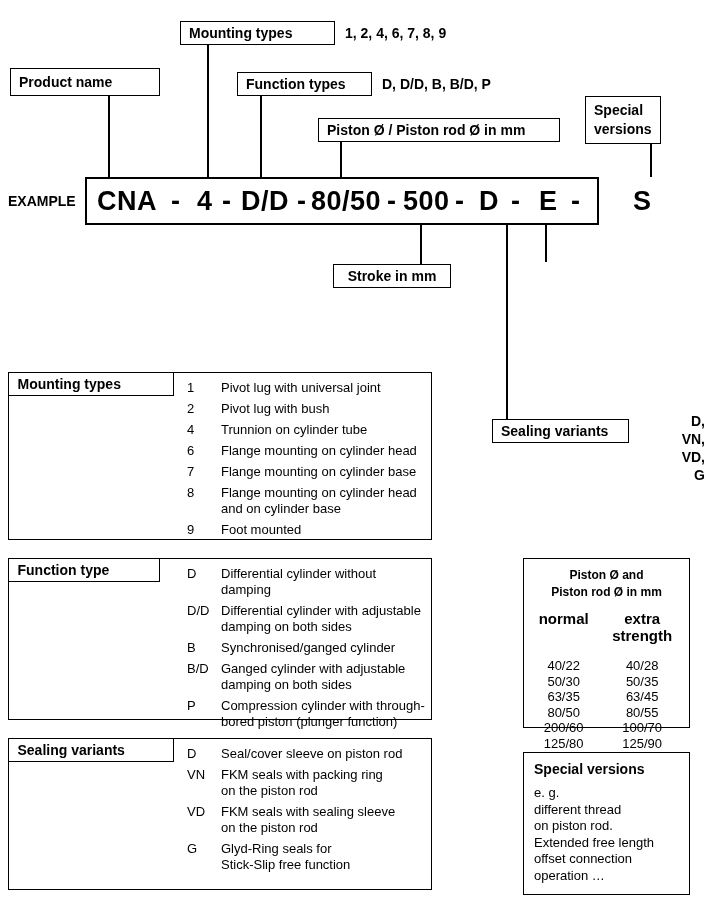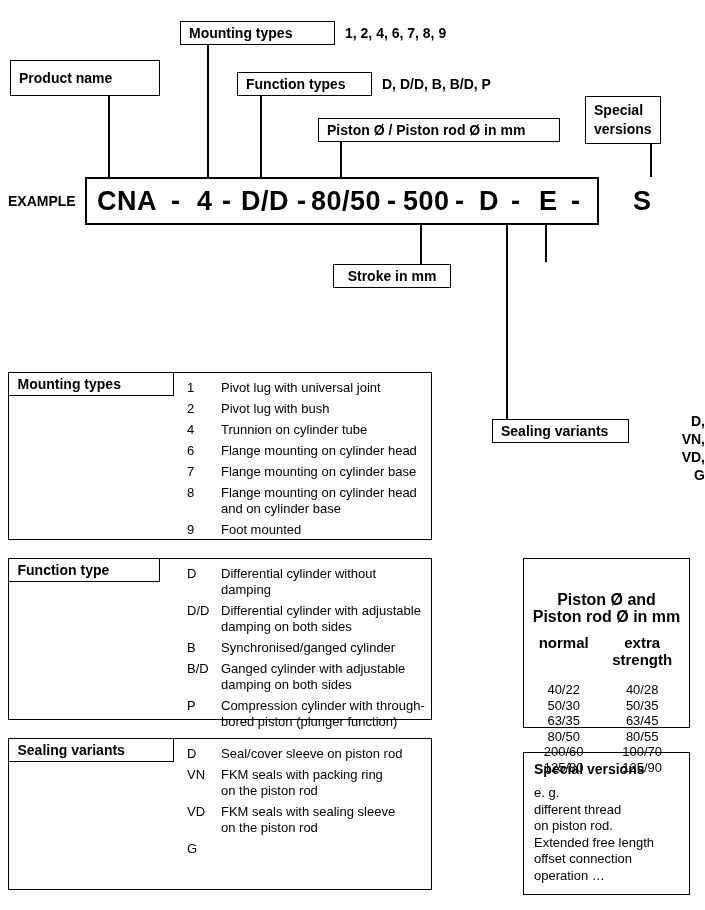--- a/index.html
+++ b/index.html
@@ -23,21 +23,21 @@
   .rows { position:absolute; left:178px; top:7px; right:4px; }
   .trow { display:flex; margin-bottom:5px; font-size:13px; line-height:16px; }
   .trow .rcode { width:34px; flex:none; }
   .trow .rdesc { flex:1; }
 
   .option-box { position:absolute; left:530px; top:262px; width:160px; height:124px; border:1.5px solid #000; padding:6px 9px; }
   .option-line { font-weight:bold; font-size:13.5px; line-height:17.5px; }
   .option-line.indent { margin-left:26px; }
 
   .piston-box { position:absolute; left:523px; top:558px; width:167px; height:170px; border:1.5px solid #000; padding:8px 4px 0 4px; text-align:center; }
-  .pb-title { font-weight:bold; font-size:16px; line-height:17px; margin-bottom:9px;margin-top:24px; }
+  .pb-title { font-weight:bold; font-size:12px; line-height:17px; margin-bottom:9px; }
   .pb-head { display:grid; grid-template-columns:1fr 1.2fr; font-weight:bold; font-size:15px; margin-bottom:14px; }
   .pb-row { display:grid; grid-template-columns:1fr 1.2fr; font-size:13px; line-height:15.5px; }
 
   .special-box { position:absolute; left:523px; top:752px; width:167px; height:143px; border:1.5px solid #000; padding:8px 10px; }
   .sb-title { font-weight:bold; font-size:14px; margin-bottom:8px; }
   .sb-text { font-size:13px; line-height:16.5px; }
 </style>
 </head>
 <body>
 
@@ -50,21 +50,21 @@
   <div class="vline" style="left:650px; top:144px; height:33px;"></div>
   <div class="vline" style="left:420px; top:225px; height:39px;"></div>
   <div class="vline" style="left:545px; top:225px; height:37px;"></div>
   <div class="vline" style="left:506px; top:225px; height:194px;"></div>
 
   <div class="box callout" style="left:180px; top:21px; width:155px; height:24px;">
     <span>Mounting types</span>
   </div>
   <div class="values" style="left:345px; top:24px;">1, 2, 4, 6, 7, 8, 9</div>
 
-  <div class="box callout" style="left:10px; top:60px; width:150px; height:36px;text-align:center;">
+  <div class="box callout" style="left:10px; top:68px; width:150px; height:28px;text-align:center;">
     <span>Product name</span>
   </div>
 
   <div class="box callout" style="left:237px; top:72px; width:135px; height:24px;">
     <span>Function types</span>
   </div>
   <div class="values" style="left:382px; top:75px;">D, D/D, B, B/D, P</div>
 
   <div class="box callout" style="left:318px; top:118px; width:242px; height:24px;">
     <span>Piston Ø / Piston rod Ø in mm</span>
@@ -181,20 +181,22 @@
           <span class="rdesc preline">FKM seals with packing ring
 on the piston rod</span>
         </div>
       <div class="trow">
           <span class="rcode">VD</span>
           <span class="rdesc preline">FKM seals with sealing sleeve
 on the piston rod</span>
         </div>
       <div class="trow">
           <span class="rcode">G</span>
+          <span class="rdesc preline">Glyd-Ring seals for
+Stick-Slip free function</span>
         </div>
     </div>
   </div>
 
   <div class="piston-box">
     <div class="pb-title preline">Piston Ø and
 Piston rod Ø in mm</div>
     <div class="pb-head">
       <span>normal</span>
       <span>extra strength</span>

